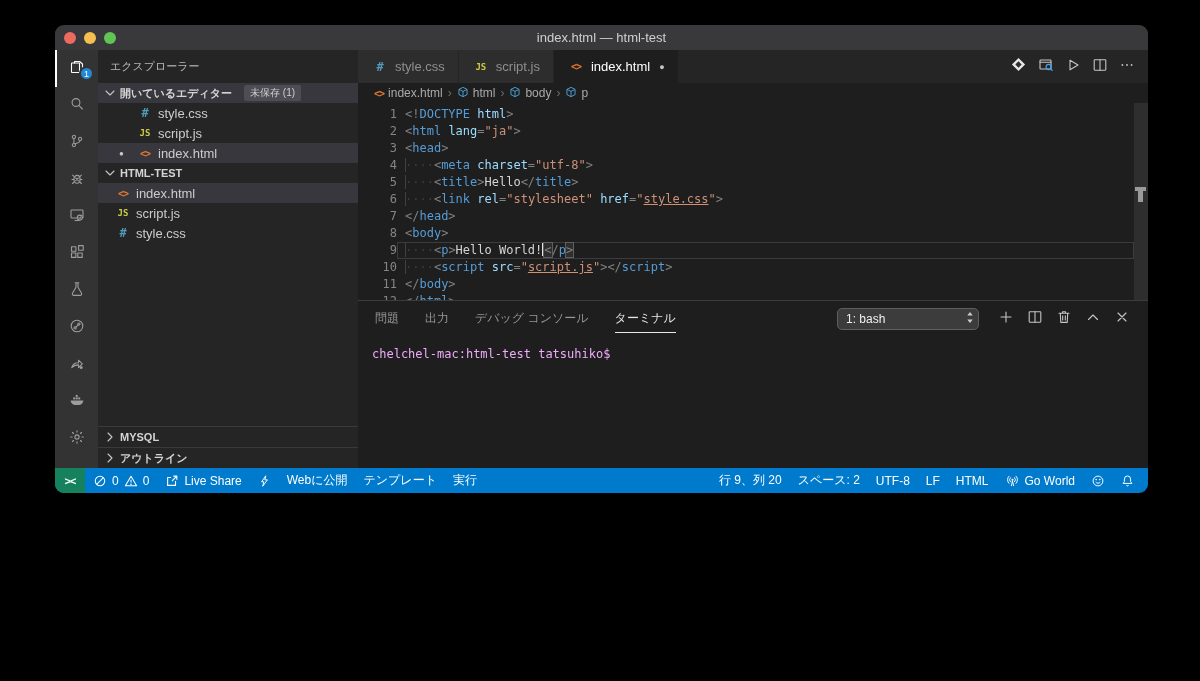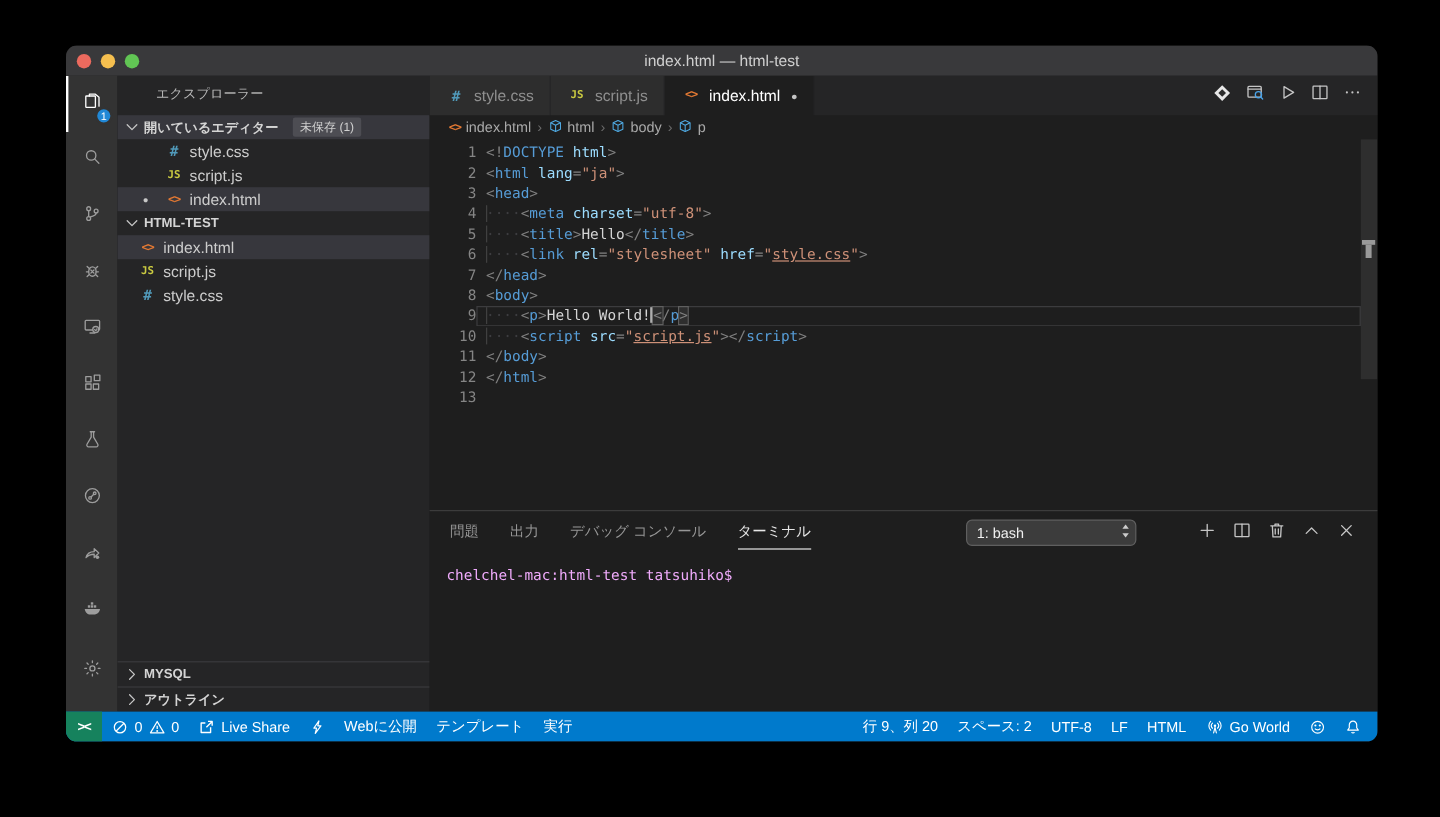--- a/index.html
+++ b/index.html
@@ -1,18 +1,18 @@
 <!DOCTYPE html>
 <html><head>
 <meta charset="utf-8">
 <style>
   * { box-sizing: border-box; margin: 0; padding: 0; }
   html,body { width:1200px; height:681px; background:#000; overflow:hidden;
     font-family:"Liberation Sans","DejaVu Sans",sans-serif; }
-  .window { position:absolute; left:55px; top:38px; width:1093px; height:580px;
+  .window { position:absolute; left:55px; top:25px; width:1093px; height:468px;
     background:#1e1e1e; border-radius:9px; overflow:hidden; display:flex; flex-direction:column; }
 
   
   .titlebar { height:25px; background:#39393b; position:relative; flex:none; }
   .traffic { position:absolute; left:9px; top:50%; transform:translateY(-50%); display:flex; gap:8px; }
   .light { width:12px; height:12px; border-radius:50%; }
   .light.red{ background:#ec6a5e; } .light.yellow{ background:#f5bf4f; } .light.green{ background:#61c554; }
   .win-title { text-align:center; line-height:25px; font-size:13px; color:#cfcfcf; }
 
   .main { flex:1; display:flex; min-height:0; }
@@ -21,21 +21,21 @@
   .activity { width:43px; background:#333333; display:flex; flex-direction:column; flex:none; }
   .act-item { width:43px; height:47px; position:relative; display:grid; place-items:center; color:#9d9d9d; cursor:pointer; }
   .act-item.active { color:#ffffff; box-shadow: inset 2px 0 0 #ffffff; }
   .act-badge { position:absolute; right:4px; bottom:6px; min-width:15px; height:15px; border-radius:50%;
     background:#2188d6; color:#fff; font-size:9px; display:grid; place-items:center; border:2px solid #333333; }
   .act-spacer { flex:1; }
   .act-bottom { margin-bottom:10px; }
 
   
   .sidebar { width:260px; background:#252526; flex:none; display:flex; flex-direction:column; color:#cccccc; font-size:13px; }
-  .sidebar-title { height:33px; line-height:33px; padding-left:32px; font-size:11px; color:#bababa; flex:none; }
+  .sidebar-title { height:33px; line-height:33px; padding-left:12px; font-size:11px; color:#bababa; flex:none; }
   .srow { height:20px; display:flex; align-items:center; flex:none; }
   .sec-head { font-size:11px; font-weight:bold; color:#d4d4d4; padding-left:4px; gap:2px; }
   .oe-head { background:#37373d; }
   .chev { width:16px; height:16px; display:grid; place-items:center; color:#c5c5c5; flex:none; }
   .oe-badge { margin-left:10px; background:#4d4d53; color:#d0d0d0; font-size:10px; font-weight:normal;
     padding:1px 6px; border-radius:2px; }
   .file-row { cursor:pointer; }
   .file-row.selected { background:#37373d; }
   .oe-list .file-row { padding-left:21px; }
   .tree-list .file-row { padding-left:16px; }
@@ -77,21 +77,21 @@
   .seg-w { color:#3d3d40; background:linear-gradient(#404040,#404040) no-repeat 0 0/1px 100%; }
   .seg-b { color:#808080; outline:1px solid #5f5f5f; background:rgba(120,120,120,.18); }
   .caret { display:inline-block; width:2px; height:13px; background:#e6e6e6; vertical-align:-2px; }
   .scrollbar { position:absolute; top:0; right:0; width:14px; height:100%; }
   .sb-thumb { position:absolute; top:0; right:0; width:14px; height:200px; background:rgba(121,121,121,.18); }
   .sb-marker-top { position:absolute; top:84px; left:1px; width:11px; height:4px; background:#9a9a9a; }
   .sb-marker-stem { position:absolute; top:88px; left:4px; width:5px; height:11px; background:#9a9a9a; }
 
   
   .panel { height:168px; flex:none; border-top:1px solid #3c3c3c; display:flex; flex-direction:column; }
-  .panel-header { height:36px; display:flex; align-items:center; padding:0 12px 0 17px; flex:none;gap:32px; }
+  .panel-header { height:36px; display:flex; align-items:center; padding:0 12px 0 17px; flex:none; }
   .panel-tab { margin-right:26px; font-size:12px; color:#969696; cursor:pointer;
     padding:4px 0 5px 0; border-bottom:1px solid transparent; }
   .panel-tab.active { color:#e7e7e7; border-bottom-color:#e7e7e7; }
   .panel-spacer { flex:1; }
   .term-select { width:142px; height:22px; background:#3c3c3c; border:1px solid #5f5f5f; border-radius:5px;
     display:flex; align-items:center; padding:0 4px 0 8px; font-size:12px; color:#f0f0f0; margin-right:12px; cursor:pointer; }
   .term-select .lbl { flex:1; }
   .panel-act { width:29px; height:29px; display:grid; place-items:center; color:#c5c5c5; cursor:pointer; }
   .terminal { flex:1; padding:10px 0 0 14px; font-family:"DejaVu Sans Mono",monospace; font-size:12px; color:#f0abfc; }
 

